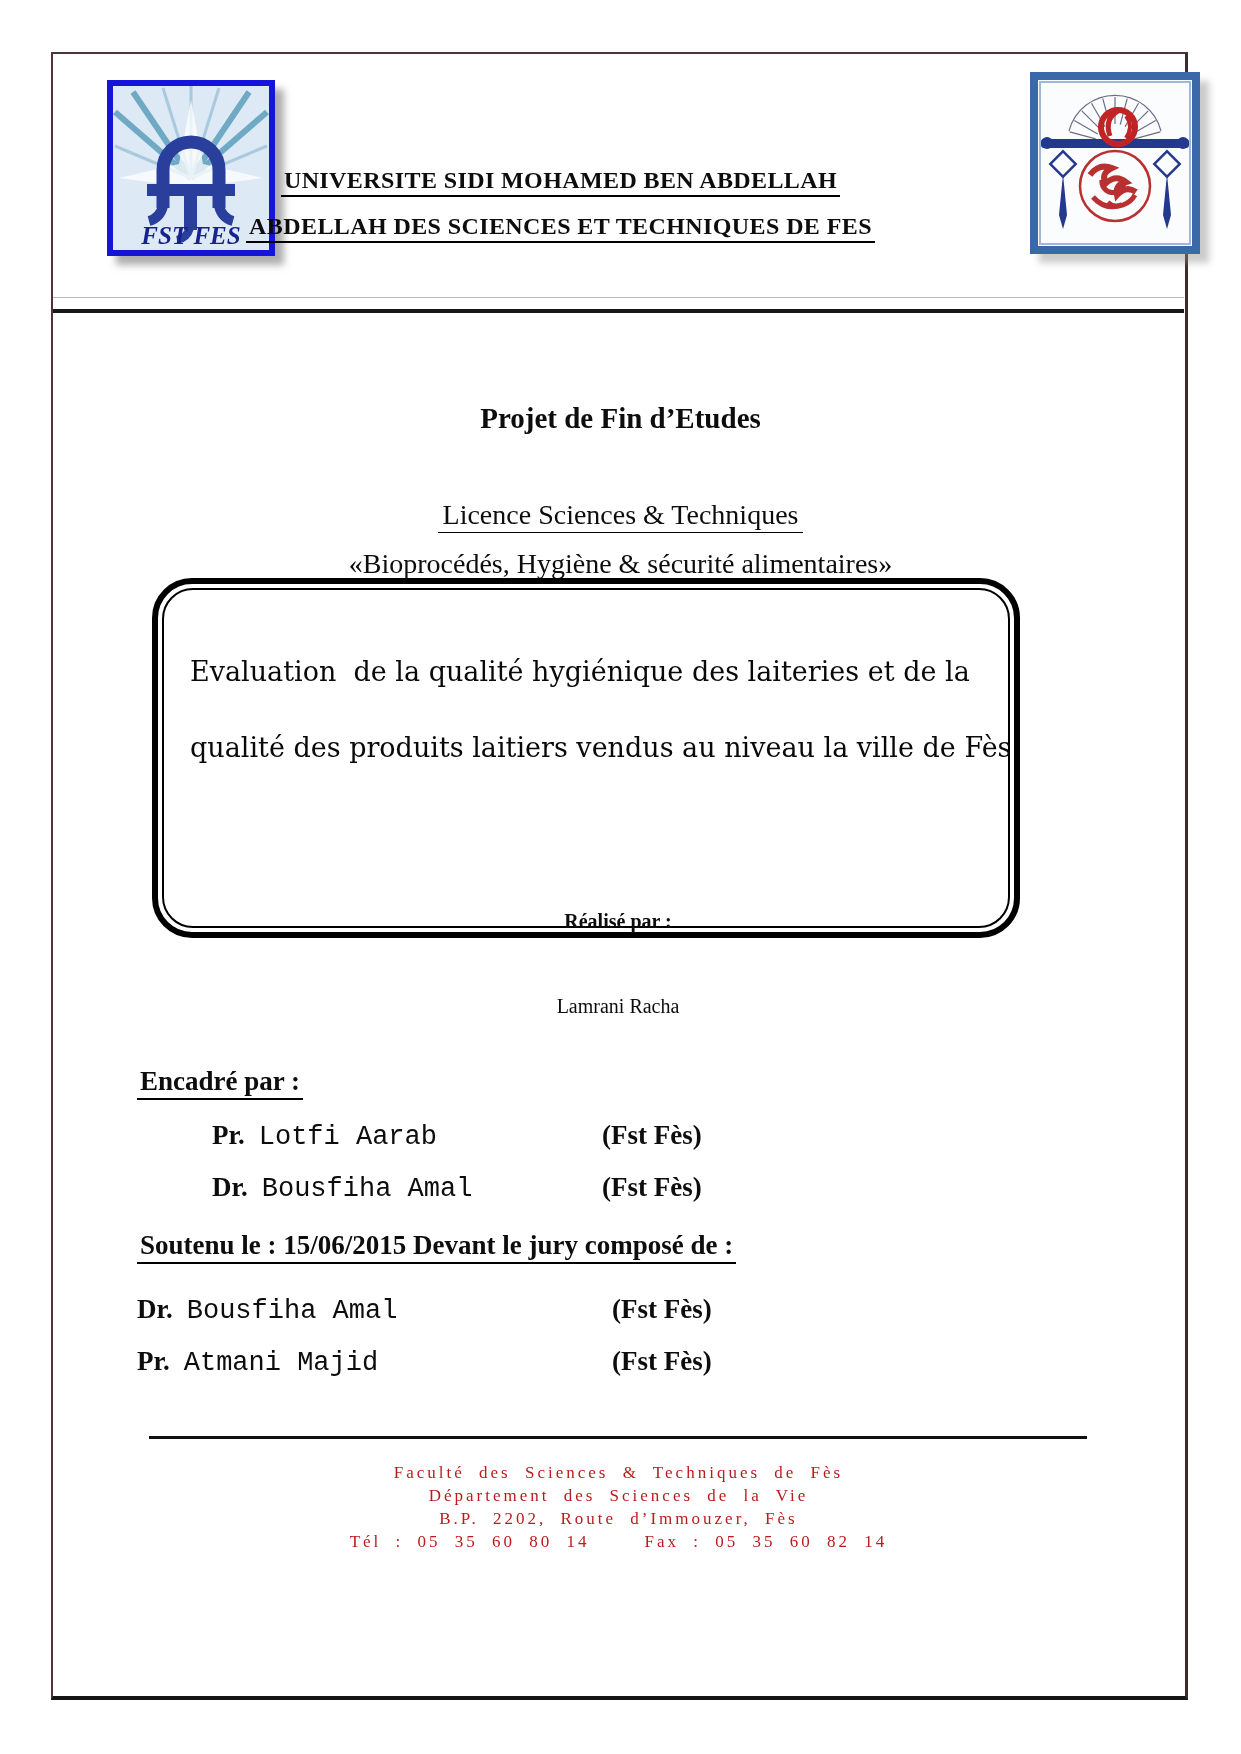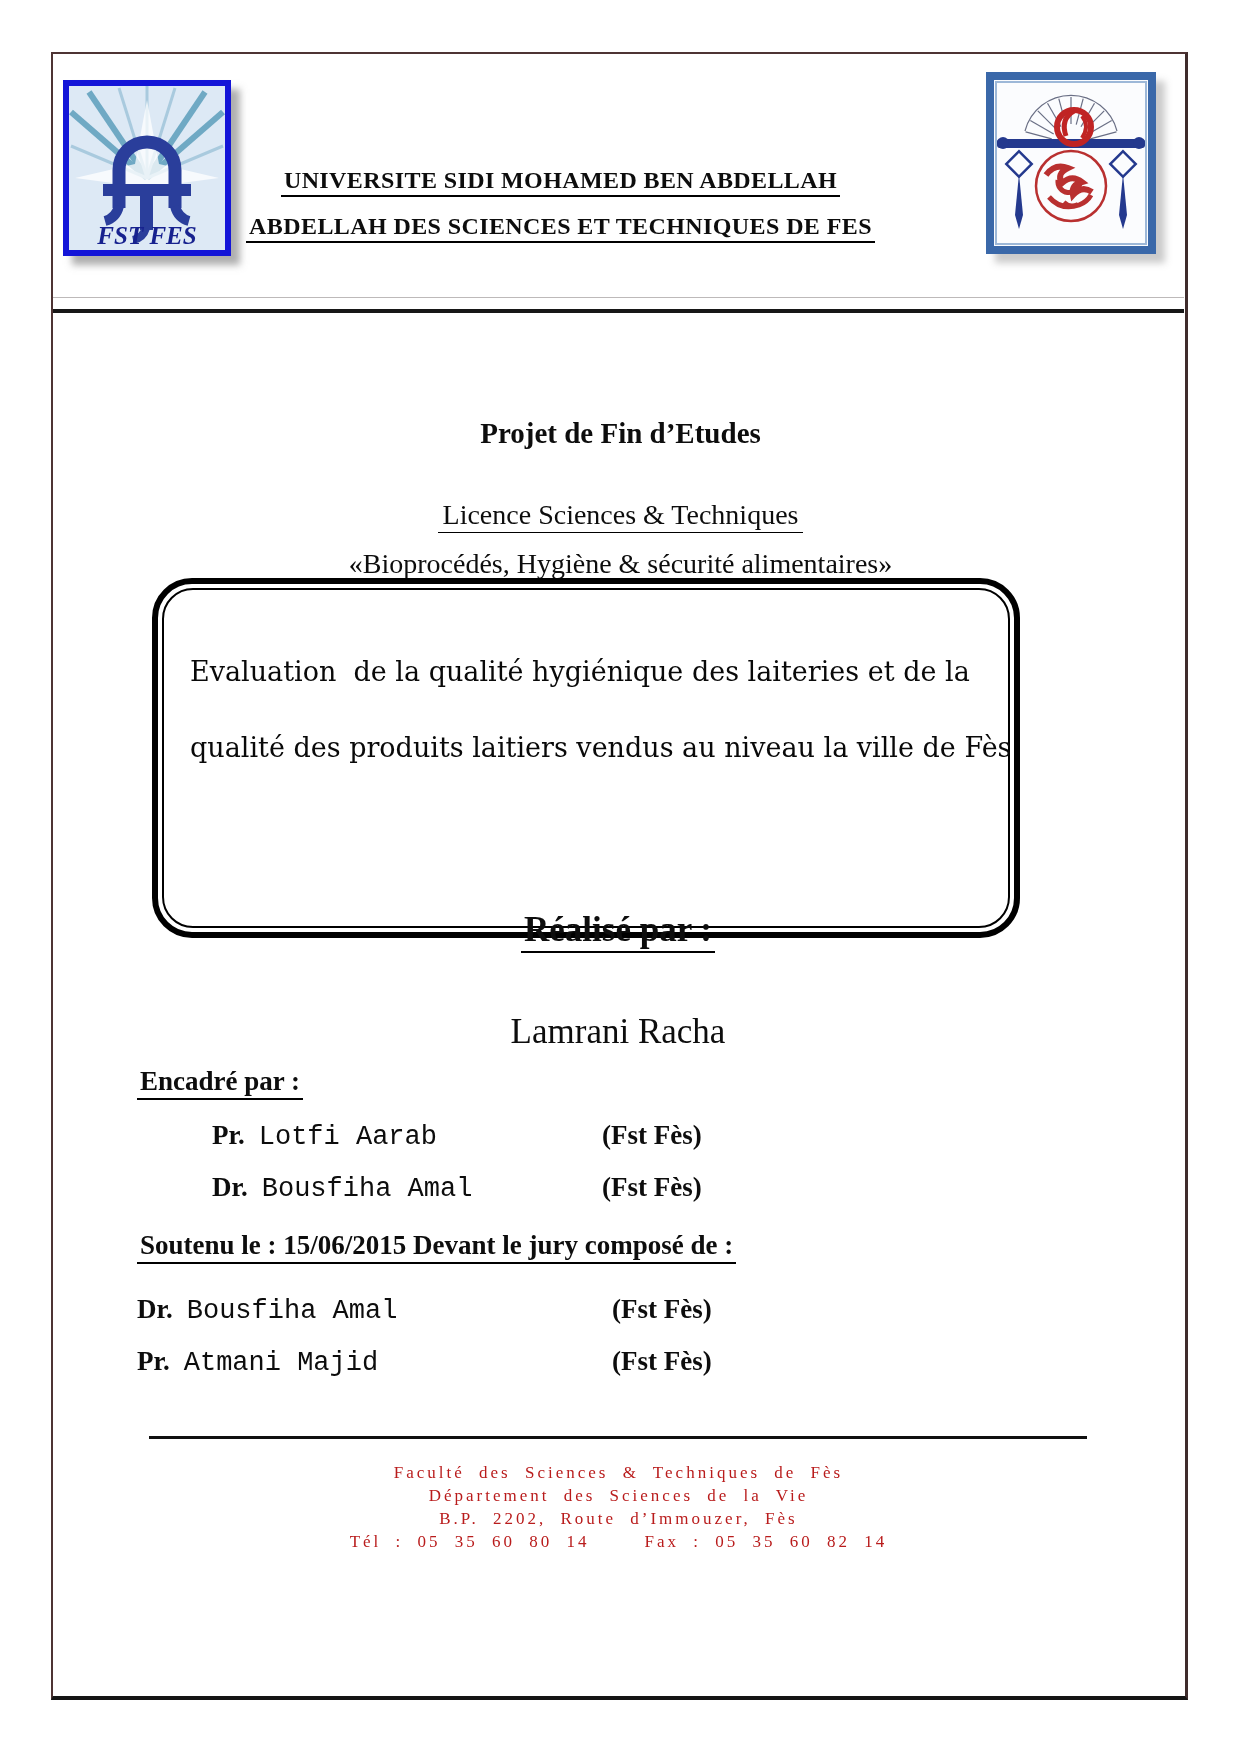--- a/index.html
+++ b/index.html
@@ -7,21 +7,21 @@
     width:1241px;height:1754px;background:#ffffff;position:relative;
     font-family:"Liberation Serif","DejaVu Serif",serif;color:#0d0d0d;
     overflow:hidden;
   }
   .frame{
     position:absolute;left:51px;top:52px;width:1137px;height:1648px;
     box-sizing:border-box;background:#fff;
     border:2px solid #4e3434;border-bottom:4px solid #151515;border-right:3px solid #3f2c2c;
   }
   
-  .logo{position:absolute;box-sizing:border-box;}
+  .logo{position:absolute;box-sizing:border-box;margin-left:44px;}
   .logo-left{
     left:10px;top:26px;width:168px;height:176px;
     border:6px solid #1415d8;background:#dde9f5;
     box-shadow:9px 9px 7px rgba(110,110,110,.55);
   }
   .logo-right{
     left:933px;top:18px;width:170px;height:182px;
     border:8px solid #3a68a9;background:#fbfcfe;
     box-shadow:9px 9px 7px rgba(140,140,140,.45);
   }
@@ -29,38 +29,38 @@
   .header-text{
     position:absolute;left:185px;top:74px;width:645px;text-align:center;
     font-weight:bold;font-size:24px;letter-spacing:.4px;margin-top:39px;
   }
   .header-text .line{display:block;margin-bottom:19px;}
   .ul{border-bottom:2px solid #000;padding:0 3px 2px;}
   .ul-thin{border-bottom:1.5px solid #000;padding:0 5px 2px;}
   .sep-thin{position:absolute;left:0;top:243px;width:1131px;height:1px;background:#bdb9b9;}
   .sep-thick{position:absolute;left:0;top:255px;width:1131px;height:4px;background:#171717;}
   
-  .projet{position:absolute;left:20px;top:363px;width:1095px;text-align:center;
+  .projet{position:absolute;left:20px;top:348px;width:1095px;text-align:center;
     font-size:29px;font-weight:bold;}
   .degree-block{position:absolute;left:20px;top:436px;width:1095px;text-align:center;
     font-size:28px;line-height:49px;}
   
   .title-box{
     position:absolute;left:99px;top:524px;width:868px;height:360px;
     box-sizing:border-box;border:6px solid #000;border-radius:40px;padding:4px;
   }
   .title-box-inner{
     width:100%;height:100%;box-sizing:border-box;
     border:2px solid #000;border-radius:31px;
     padding:44px 10px 0 26px;
     font-family:"DejaVu Serif",serif;font-size:27px;line-height:76px;color:#090909;
   }
   .title-line{white-space:pre;}
   
-  .realise{position:absolute;left:40px;top:856px;width:1050px;text-align:center;font-size:35px;}
+  .realise{position:absolute;left:40px;top:856px;width:1050px;text-align:center;font-size:20px;}
   .realise .label{font-weight:bold;}
   .realise .author{display:block;margin-top:62px;}
   
   .encadre-label{position:absolute;left:84px;top:1012px;font-size:27px;font-weight:bold;}
   .rows{position:absolute;font-size:27px;}
   .sup-rows{left:84px;top:1066px;width:780px;}
   .jury-rows{left:84px;top:1240px;width:800px;}
   .row{position:relative;height:52px;}
   .cell-name{position:absolute;left:75px;white-space:nowrap;}
   .jury-rows .cell-name{left:0;}

